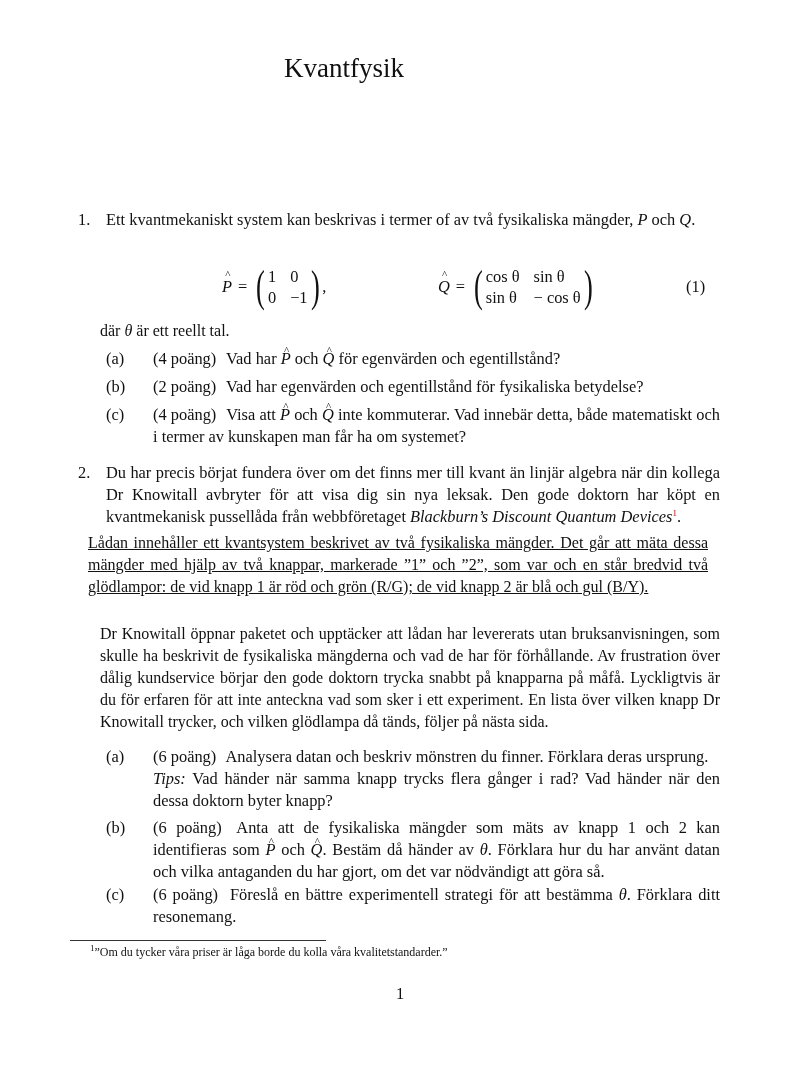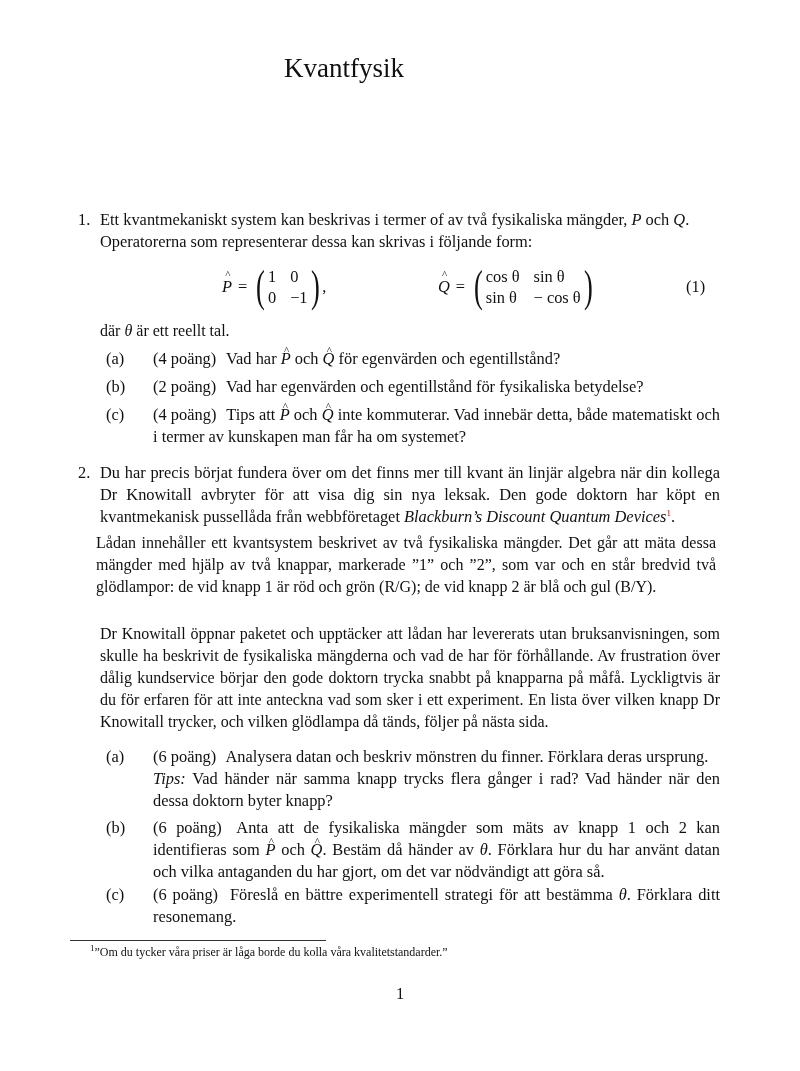--- a/index.html
+++ b/index.html
@@ -15,21 +15,21 @@
   .title div { margin: 0; }
   .it { font-style: italic; }
   .hat { position: relative; display: inline-block; font-style: italic; }
   .hat::before {
     content: "^"; position: absolute; left: 50%; top: -9px;
     transform: translateX(-35%); font-size: 11px; font-style: normal;
   }
   .block { position: absolute; font-size: 16.4px; line-height: 22px; }
   .q1 { left: 78px; top: 209px; width: 642px; }
   .qnum { position: absolute; left: 0; }
-  .qbody { margin-left: 22px; text-align: justify; }
+  .qbody { margin-left: 28px; text-align: justify; }
   .eq-row {
     position: absolute; top: 265px; left: 0; width: 800px; height: 46px;
   }
   .eq { position: absolute; display: flex; align-items: center; font-size: 16.4px; }
   .eqP { left: 222px; top: 0; }
   .eqQ { left: 438px; top: 0; }
   .eqnum { position: absolute; left: 686px; top: 12px; font-size: 16.4px; }
   .paren { font-size: 44px; line-height: 44px; font-weight: 200; transform: scaleX(0.6); display: inline-block; }
   .matrix {
     display: grid; column-gap: 14px; row-gap: 0; line-height: 21px;
@@ -52,21 +52,20 @@
 <body>
 
 <div class="title">
   <div>Kvantfysik</div>
 </div>
 
 <div class="block q1">
   <span class="qnum">1.</span>
   <div class="qbody">
     <span>Ett kvantmekaniskt system kan beskrivas i termer of av två fysikaliska mängder, </span><span class="it">P</span><span> och </span><span class="it">Q</span><span>.</span><br>
-    <span>Operatorerna som representerar dessa kan skrivas i följande form:</span>
   </div>
 </div>
 
 <div class="eq-row">
   <div class="eq eqP">
     <span class="hat">P</span>
     <span class="eqsign">=</span>
     <span class="paren">(</span>
     <div class="matrix m2">
       <span>1</span>
@@ -109,32 +108,32 @@
   <div class="txt">
     <span class="pts">(2 poäng)</span>
     <span>Vad har egenvärden och egentillstånd för fysikaliska betydelse?</span>
   </div>
 </div>
 
 <div class="sub" style="left:106px; top:404px; width:614px;">
   <span class="lbl">(c)</span>
   <div class="txt">
     <span class="pts">(4 poäng)</span>
-    <span>Tips att </span><span class="hat">P</span><span> och </span><span class="hat">Q</span><span> inte kommuterar.  Vad innebär detta, både matematiskt och i termer av kunskapen man får ha om systemet?</span>
+    <span>Visa att </span><span class="hat">P</span><span> och </span><span class="hat">Q</span><span> inte kommuterar.  Vad innebär detta, både matematiskt och i termer av kunskapen man får ha om systemet?</span>
   </div>
 </div>
 
 <div class="block" style="left:78px; top:462px; width:642px;">
   <span class="qnum">2.</span>
   <div class="qbody">
     <span>Du har precis börjat fundera över om det finns mer till kvant än linjär algebra när din kollega Dr Knowitall avbryter för att visa dig sin nya leksak. Den gode doktorn har köpt en kvantmekanisk pussellåda från webbföretaget </span><span class="it">Blackburn’s Discount Quantum Devices</span><span class="supred">1</span><span>.</span>
   </div>
 </div>
 
-<div class="p" style="left:96px; top:532px; width:620px;">Lådan innehåller ett kvantsystem beskrivet av två fysikaliska mängder.  Det går att mäta dessa mängder med hjälp av två knappar, markerade ”1” och ”2”, som var och en står bredvid två glödlampor: de vid knapp 1 är röd och grön (R/G); de vid knapp 2 är blå och gul (B/Y).</div>
+<div class="p" style="left:88px; top:532px; width:620px;text-decoration:underline;">Lådan innehåller ett kvantsystem beskrivet av två fysikaliska mängder.  Det går att mäta dessa mängder med hjälp av två knappar, markerade ”1” och ”2”, som var och en står bredvid två glödlampor: de vid knapp 1 är röd och grön (R/G); de vid knapp 2 är blå och gul (B/Y).</div>
 
 <div class="p" style="left:100px; top:623px; width:620px;">Dr Knowitall öppnar paketet och upptäcker att lådan har levererats utan bruksanvisningen, som skulle ha beskrivit de fysikaliska mängderna och vad de har för förhållande.  Av frustration över dålig kundservice börjar den gode doktorn trycka snabbt på knapparna på måfå. Lyckligtvis är du för erfaren för att inte anteckna vad som sker i ett experiment. En lista över vilken knapp Dr Knowitall trycker, och vilken glödlampa då tänds, följer på nästa sida.</div>
 
 <div class="sub" style="left:106px; top:746px; width:614px;">
   <span class="lbl">(a)</span>
   <div class="txt">
     <span class="pts">(6 poäng)</span>
     <span>Analysera datan och beskriv mönstren du finner. Förklara deras ursprung.</span><br>
     <span class="it">Tips:</span><span> Vad händer när samma knapp trycks flera gånger i rad? Vad händer när den dessa doktorn byter knapp?</span>
   </div>

